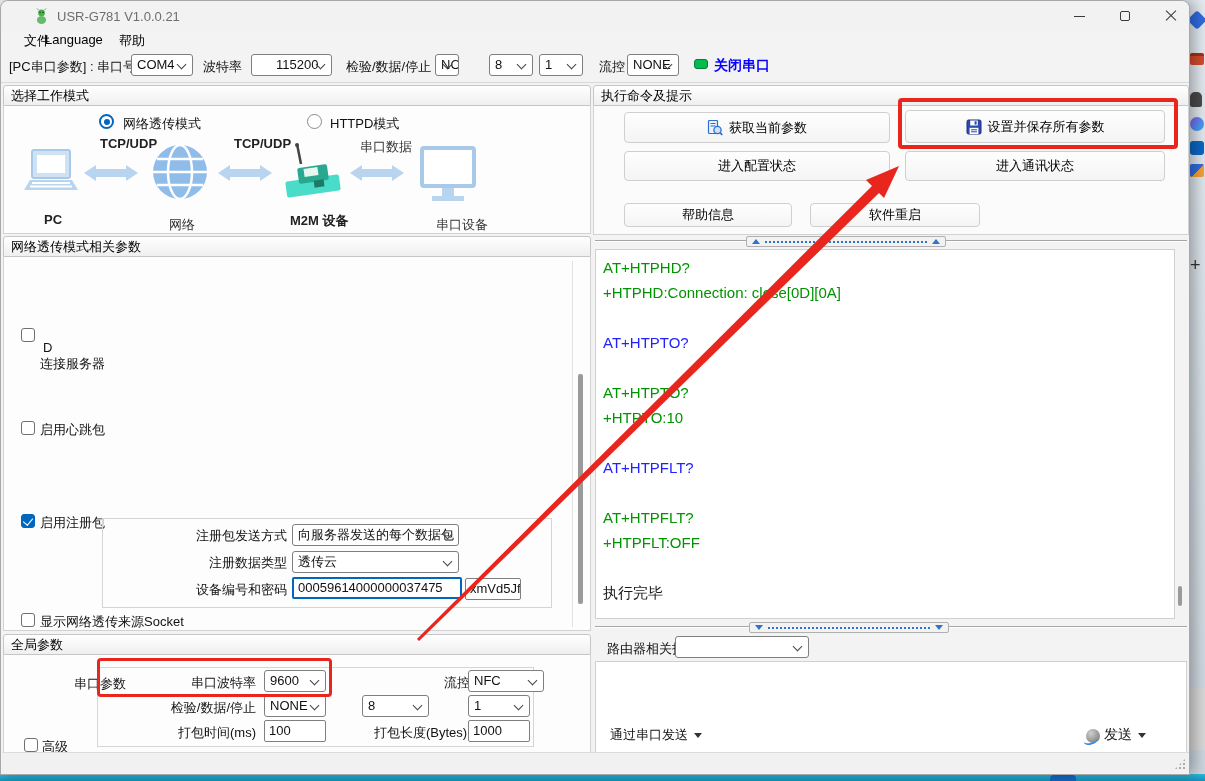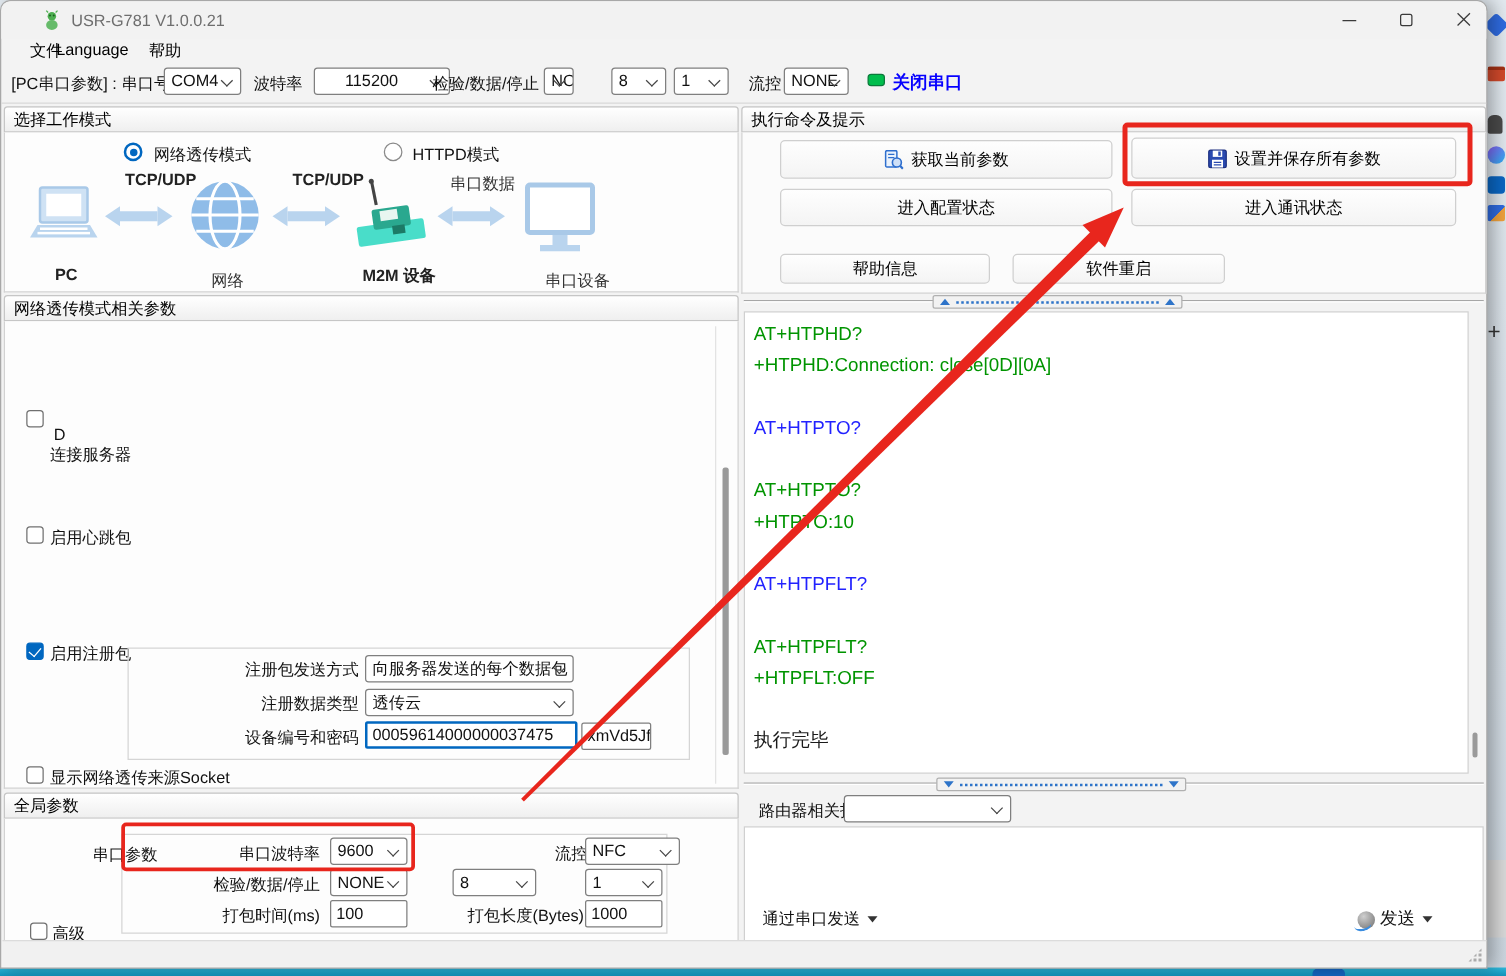--- a/index.html
+++ b/index.html
@@ -151,21 +151,21 @@
     <div class="menubar">
       <span class="menu-item" style="left:23px;">文件</span>
       <span class="menu-item" style="left:44px;">Language</span>
       <span class="menu-item" style="left:118px;">帮助</span>
     </div>
 
     <div class="toolbar">
       <span class="tlabel" style="left:8px;">[PC串口参数] : 串口号</span>
       <div class="dd" style="left:130px;top:5px;width:62px;">COM4</div>
       <span class="tlabel" style="left:202px;">波特率</span>
-      <div class="dd" style="left:250px;top:5px;width:109px;padding-left:24px;">115200</div>
+      <div class="dd" style="left:250px;top:5px;width:81px;padding-left:24px;">115200</div>
       <span class="tlabel" style="left:345px;">检验/数据/停止</span>
       <div class="dd" style="left:434px;top:5px;width:24px;">NONI</div>
       <div class="dd" style="left:488px;top:5px;width:44px;">8</div>
       <div class="dd" style="left:538px;top:5px;width:44px;">1</div>
       <span class="tlabel" style="left:598px;">流控</span>
       <div class="dd" style="left:626px;top:5px;width:52px;">NONE</div>
       <div class="ok-dot" style="left:693px;top:10px;"></div>
       <span class="link-blue" style="left:713px;top:8px;">关闭串口</span>
     </div>
 

